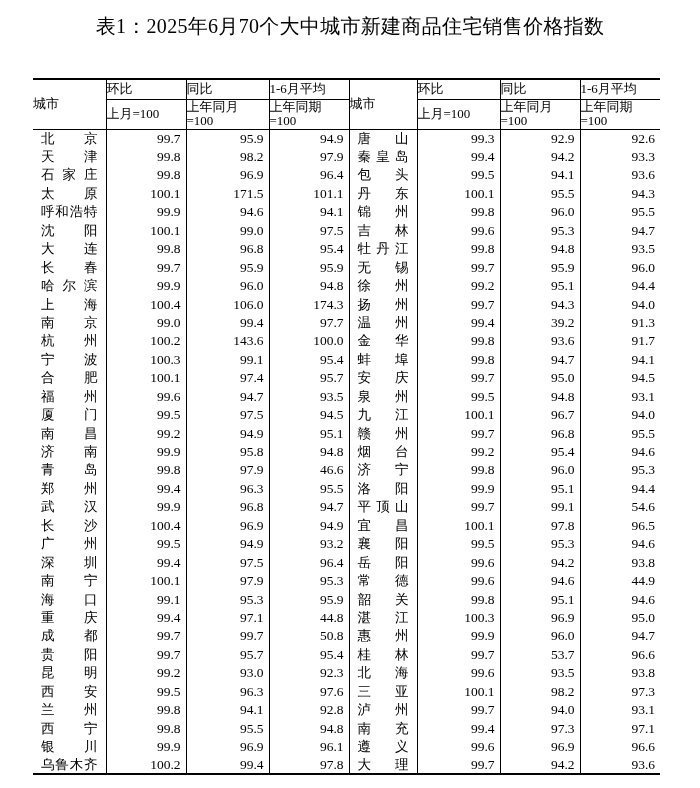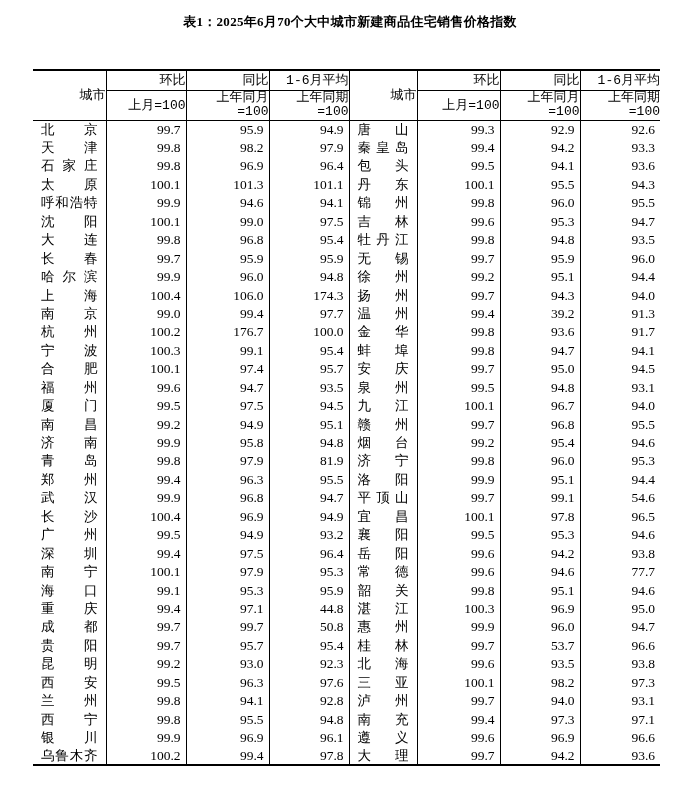--- a/index.html
+++ b/index.html
@@ -13,22 +13,22 @@
     color: #000;
   }
   .page {
     position: relative;
     width: 700px;
     height: 788px;
   }
   .title {
     margin: 13px 0 0 0;
     text-align: center;
-    font-size: 13px;
-    font-weight: bold;
+    font-size: 20px;
+    font-weight: normal;
     letter-spacing: 0.3px;
   }
   table.price-table {
     border-collapse: collapse;
     table-layout: fixed;
     width: 627px;
     margin: 38px 0 0 33px;
     border-top: 2.5px solid #000;
     border-bottom: 2.5px solid #000;
   }
@@ -38,21 +38,21 @@
     vertical-align: middle;
     overflow: hidden;
     white-space: nowrap;
   }
   
   .price-table th + th,
   .price-table td + td,
   .price-table tr.head-sub th { border-left: 1px solid #000; }
   .price-table tr.head-sub th:first-child { border-left: 1px solid #000; }
 
-  thead th { font-size: 13px; text-align: right; font-family: Liberation Mono, monospace; }
+  thead th { font-size: 13px; text-align: left; }
   tr.head-top { height: 20px; }
   tr.head-sub { height: 30px; }
   tr.head-top th.grp { border-bottom: 1px solid #000; }
   thead th.city-h, tr.head-sub th { border-bottom: 1.5px solid #000; }
   .base-two { line-height: 1.12; }
 
   tbody tr { height: 18.45px; }
   tbody td { font-size: 13.5px; line-height: 1; }
   td.num { text-align: right; padding-right: 5px; }
   td.city { padding: 0 8px; }
@@ -184,21 +184,21 @@
           <td class="num">93.6</td>
         </tr>
         <tr>
           <td class="city">
             <div class="city-inner">
               <span>太</span>
               <span>原</span>
             </div>
           </td>
           <td class="num">100.1</td>
-          <td class="num">101.3</td>
+          <td class="num">171.5</td>
           <td class="num">101.1</td>
           <td class="city">
             <div class="city-inner">
               <span>丹</span>
               <span>东</span>
             </div>
           </td>
           <td class="num">100.1</td>
           <td class="num">95.5</td>
           <td class="num">94.3</td>
@@ -348,21 +348,21 @@
           <td class="num">91.3</td>
         </tr>
         <tr>
           <td class="city">
             <div class="city-inner">
               <span>杭</span>
               <span>州</span>
             </div>
           </td>
           <td class="num">100.2</td>
-          <td class="num">176.7</td>
+          <td class="num">143.6</td>
           <td class="num">100.0</td>
           <td class="city">
             <div class="city-inner">
               <span>金</span>
               <span>华</span>
             </div>
           </td>
           <td class="num">99.8</td>
           <td class="num">93.6</td>
           <td class="num">91.7</td>
@@ -489,21 +489,21 @@
         </tr>
         <tr>
           <td class="city">
             <div class="city-inner">
               <span>青</span>
               <span>岛</span>
             </div>
           </td>
           <td class="num">99.8</td>
           <td class="num">97.9</td>
-          <td class="num">81.9</td>
+          <td class="num">46.6</td>
           <td class="city">
             <div class="city-inner">
               <span>济</span>
               <span>宁</span>
             </div>
           </td>
           <td class="num">99.8</td>
           <td class="num">96.0</td>
           <td class="num">95.3</td>
         </tr>
@@ -619,21 +619,21 @@
           <td class="num">97.9</td>
           <td class="num">95.3</td>
           <td class="city">
             <div class="city-inner">
               <span>常</span>
               <span>德</span>
             </div>
           </td>
           <td class="num">99.6</td>
           <td class="num">94.6</td>
-          <td class="num">77.7</td>
+          <td class="num">44.9</td>
         </tr>
         <tr>
           <td class="city">
             <div class="city-inner">
               <span>海</span>
               <span>口</span>
             </div>
           </td>
           <td class="num">99.1</td>
           <td class="num">95.3</td>

